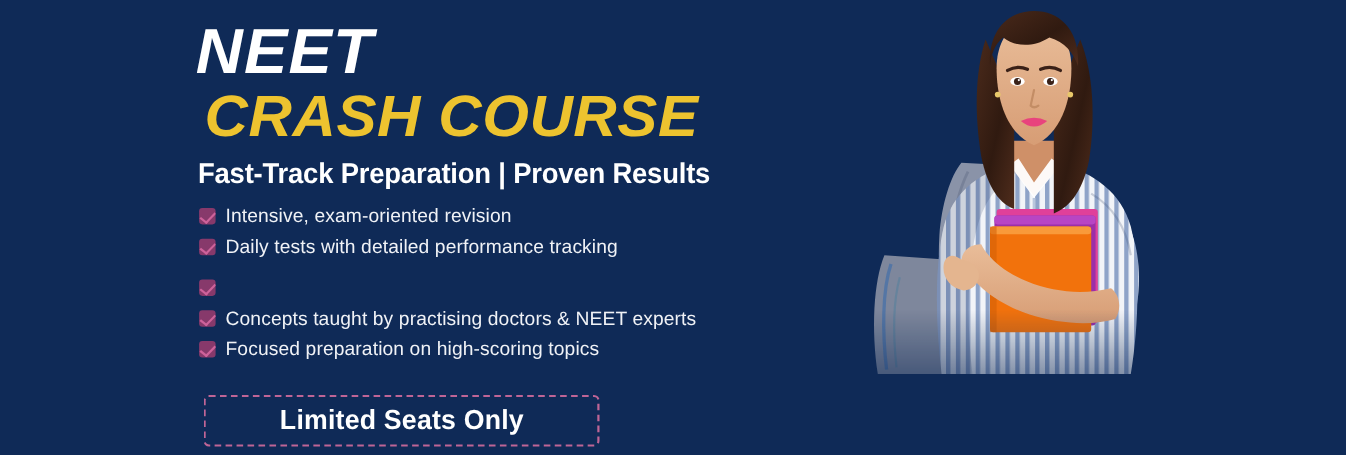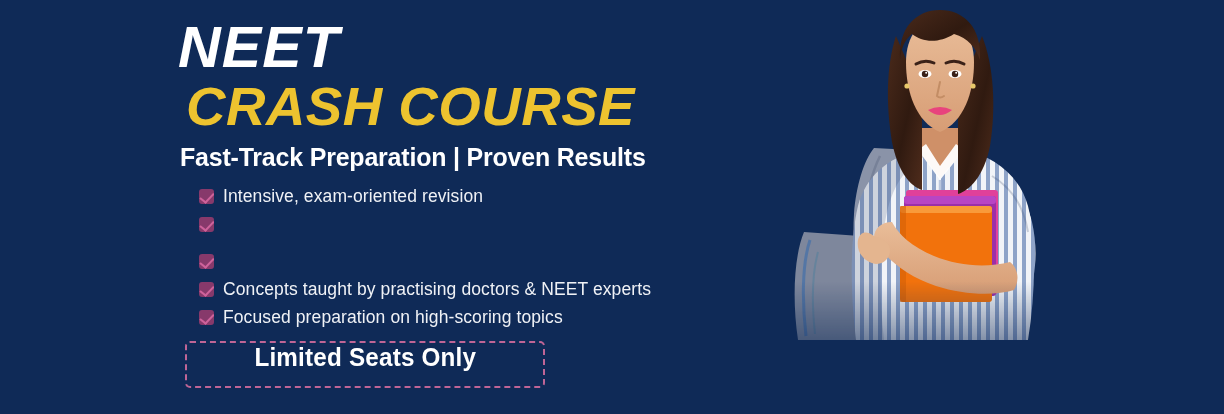--- a/index.html
+++ b/index.html
@@ -60,21 +60,21 @@
     color:#ffffff;
     letter-spacing:-0.2px;
     white-space:nowrap;
     transform:scaleX(0.96);
     transform-origin:left center;
   }
 
   
   .features {
     position:absolute;
-    left:21px; top:182px;
+    left:3px; top:182px;
     width:620px;
     list-style:none;
   }
 
   .feature-item {
     display:flex;
     align-items:center;
     height:28px;
     margin-bottom:0px;
   }
@@ -103,25 +103,26 @@
   .feature-text {
     font-size:17.5px;
     color:#f0f2f6;
     white-space:nowrap;
     letter-spacing:0.1px;
   }
 
   
   .cta {
     position:absolute;
-    left:7px; top:341px;
+    left:7px; top:359px;
     width:360px; height:47px;
     border:2px dashed #bf6596;
     border-radius:5px;
     display:flex;
+    align-items:center;
     justify-content:center;
   }
   .cta-label {
     font-size:25px;
     font-weight:bold;
     color:#ffffff;
     letter-spacing:0.2px;
     transform:scaleX(0.97);
   }
 
@@ -146,20 +147,21 @@
 
     <div class="tagline">Fast-Track Preparation | Proven Results</div>
 
     <ul class="features">
       <li class="feature-item">
         <span class="check-icon"></span>
         <span class="feature-text">Intensive, exam-oriented revision</span>
       </li>
       <li class="feature-item">
         <span class="check-icon"></span>
+        <span class="feature-text">Daily tests with detailed performance tracking</span>
       </li>
       <li class="feature-item gap-before">
         <span class="check-icon"></span>
       </li>
       <li class="feature-item">
         <span class="check-icon"></span>
         <span class="feature-text">Concepts taught by practising doctors &amp; NEET experts</span>
       </li>
       <li class="feature-item">
         <span class="check-icon"></span>

